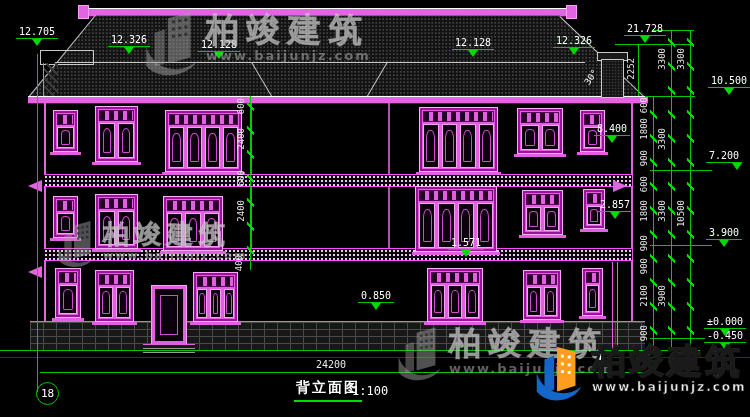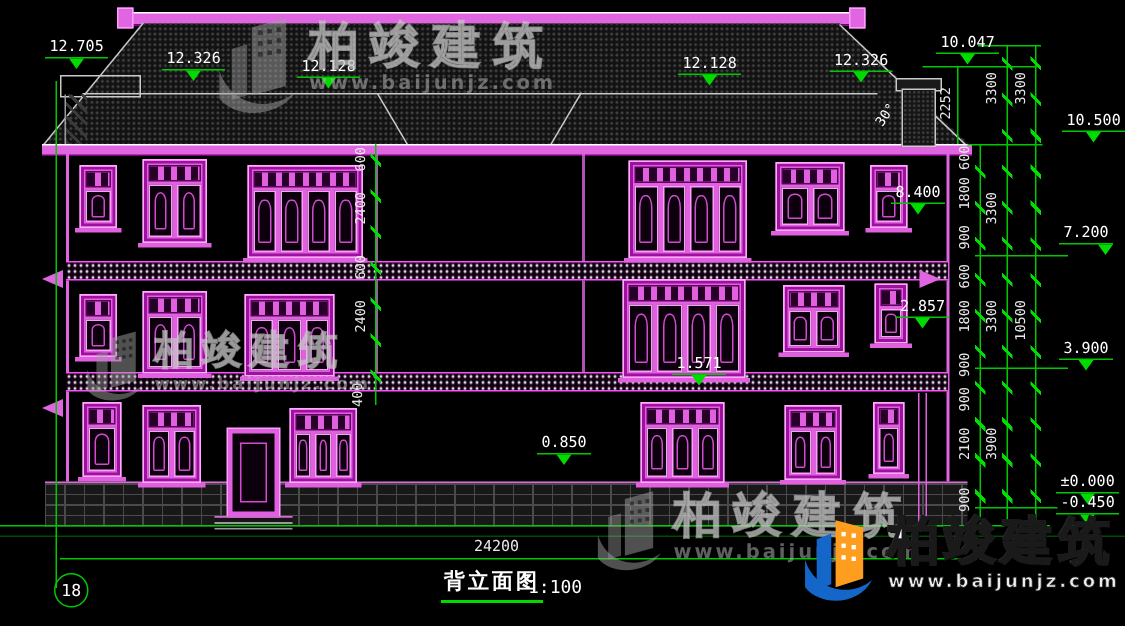--- a/index.html
+++ b/index.html
@@ -319,42 +319,42 @@
   <div class="vd" style="left:676px;top:200px;">10500</div>
 
   <div class="vd" style="left:236px;top:98px;">600</div>
   <div class="vd" style="left:236px;top:128px;">2400</div>
   <div class="vd" style="left:236px;top:170px;">600</div>
   <div class="vd" style="left:236px;top:200px;">2400</div>
   <div class="vd" style="left:234px;top:255px;">400</div>
 
   <div class="hd" style="left:316px;top:359px;">24200</div>
 
-  <div class="lvl" style="left:30px;top:27px;justify-content:space-between;">
+  <div class="lvl" style="left:16px;top:27px;justify-content:space-between;">
       <span class="t">12.705</span>
       <span class="tri"></span>
     </div>
   <div class="lvl" style="left:108px;top:35px;">
       <span class="t">12.326</span>
       <span class="tri"></span>
     </div>
   <div class="lvl" style="left:198px;top:40px;">
       <span class="t">12.128</span>
       <span class="tri"></span>
     </div>
   <div class="lvl" style="left:452px;top:38px;">
       <span class="t">12.128</span>
       <span class="tri"></span>
     </div>
   <div class="lvl" style="left:553px;top:36px;">
       <span class="t">12.326</span>
       <span class="tri"></span>
     </div>
   <div class="lvl" style="left:624px;top:24px;">
-      <span class="t">10.047</span>
+      <span class="t">21.728</span>
       <span class="tri"></span>
     </div>
   <div class="lvl" style="left:708px;top:76px;">
       <span class="t">10.500</span>
       <span class="tri"></span>
     </div>
   <div class="lvl" style="left:594px;top:124px;">
       <span class="t">8.400</span>
       <span class="tri"></span>
     </div>

